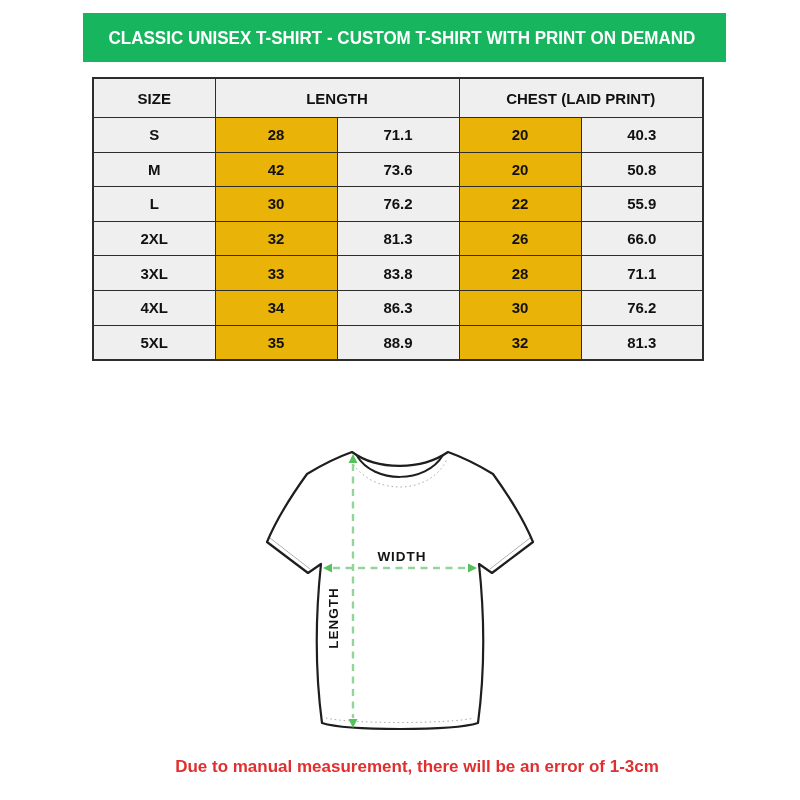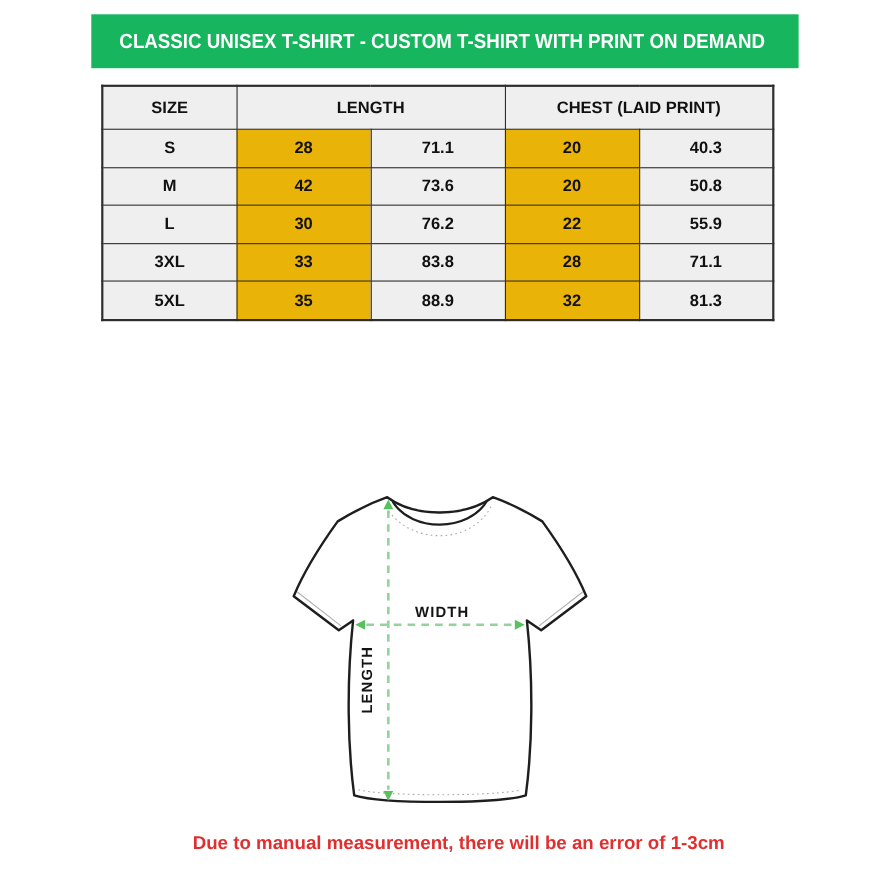--- a/index.html
+++ b/index.html
@@ -141,25 +141,39 @@
           <td class="gray">50.8</td>
         </tr>
         <tr>
           <td class="gray">L</td>
           <td>30</td>
           <td class="gray">76.2</td>
           <td>22</td>
           <td class="gray">55.9</td>
         </tr>
         <tr>
+          <td class="gray">2XL</td>
+          <td>32</td>
+          <td class="gray">81.3</td>
+          <td>26</td>
+          <td class="gray">66.0</td>
+        </tr>
+        <tr>
           <td class="gray">3XL</td>
           <td>33</td>
           <td class="gray">83.8</td>
           <td>28</td>
           <td class="gray">71.1</td>
+        </tr>
+        <tr>
+          <td class="gray">4XL</td>
+          <td>34</td>
+          <td class="gray">86.3</td>
+          <td>30</td>
+          <td class="gray">76.2</td>
         </tr>
         <tr>
           <td class="gray">5XL</td>
           <td>35</td>
           <td class="gray">88.9</td>
           <td>32</td>
           <td class="gray">81.3</td>
         </tr>
       </tbody>
     </table>

